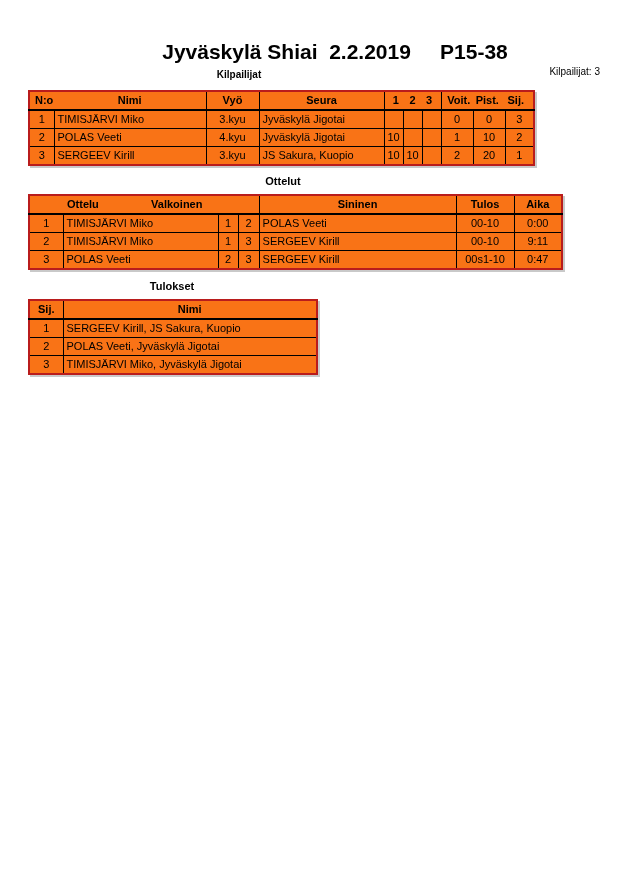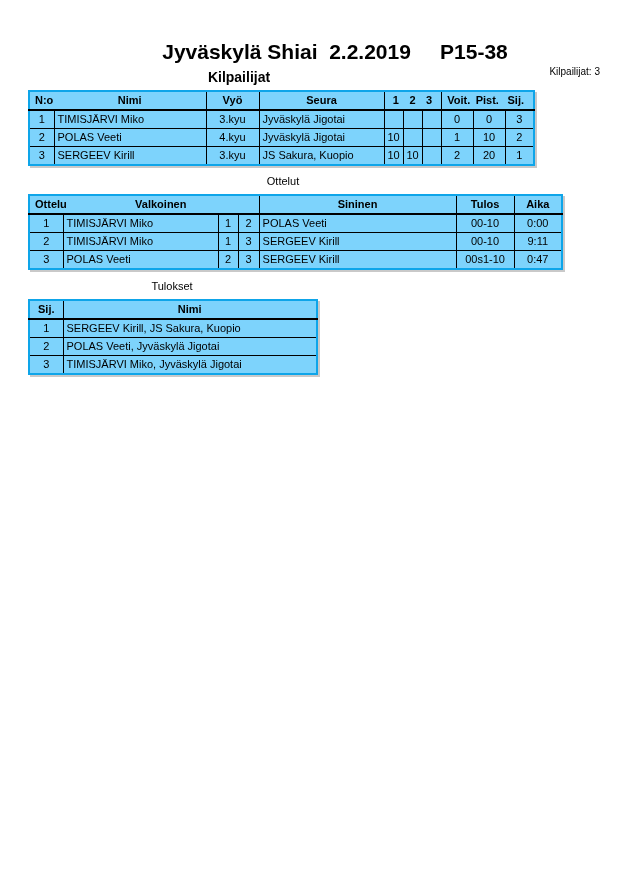--- a/index.html
+++ b/index.html
@@ -11,39 +11,39 @@
     position:relative;
     overflow:hidden;
   }
   .page-title {
     position:absolute; top:40px; left:0; width:630px;
     text-align:center; font-size:21px; font-weight:bold;
     white-space:pre; margin:0;padding-left:20px;
   }
   .subtitle {
     position:absolute; top:69px; left:159px; width:160px;
-    text-align:center; font-size:14px; font-weight:bold; margin:0;
+    text-align:center; font-size:10px; font-weight:bold; margin:0;
   }
   .comp-count {
     position:absolute; top:66px; left:470px; width:130px;
     text-align:right; font-size:10px;
   }
   .section-heading {
     position:absolute; text-align:center;
-    font-size:11px; font-weight:normal; margin:0;
+    font-size:11px; font-weight:bold; margin:0;
   }
   .hd-ottelut  { top:175px; left:28px; width:510px; }
   .hd-tulokset { top:280px; left:28px; width:288px; }
 
   table.tbl {
     position:absolute;
     border-collapse:collapse; table-layout:fixed;
-    border:2px solid #0ea5e9;
+    border:2px solid #b91c1c;
     box-shadow:2px 2px 0 #c9c9c9;
-    background:#7dd3fc;
+    background:#f97316;
   }
   .t1 { left:28px; top:90px;  width:505px; }
   .t2 { left:28px; top:194px; width:533px; }
   .t3 { left:28px; top:299px; width:288px; }
 
   .tbl th, .tbl td {
     border:1px solid #000;
     height:17px; line-height:17px;
     font-size:11px; padding:0 3px;
     white-space:nowrap; overflow:hidden;
@@ -51,21 +51,21 @@
   }
   .tbl thead th { border-bottom:2px solid #000; font-weight:bold; text-align:center; }
   .c  { text-align:center; padding:0 1px; }
   .l  { text-align:left; padding-left:5px; }
   .p0 { padding:0; }
   .thick-l { border-left:2px solid #000; }
   .hid-r   { border-right-style:hidden; }
 
   .hflex { display:flex; align-items:center; height:17px; }
   .hflex .fx-no     { width:22px; text-align:left; padding-left:2px; }
-  .hflex .fx-ottelu { width:31px; text-align:left; padding-left:2px; }
+  .hflex .fx-ottelu { width:31px; text-align:left; padding-left:2px;margin-left:32px; }
   .hflex .grow      { flex:1; text-align:center; }
   .hsplit { display:flex; align-items:center; height:17px; }
   .hsplit span { flex:1; text-align:center; }
 </style>
 </head>
 <body>
 
 <h1 class="page-title">Jyväskylä Shiai  2.2.2019     P15-38</h1>
 <h2 class="subtitle">Kilpailijat</h2>
 <div class="comp-count">Kilpailijat: 3</div>

